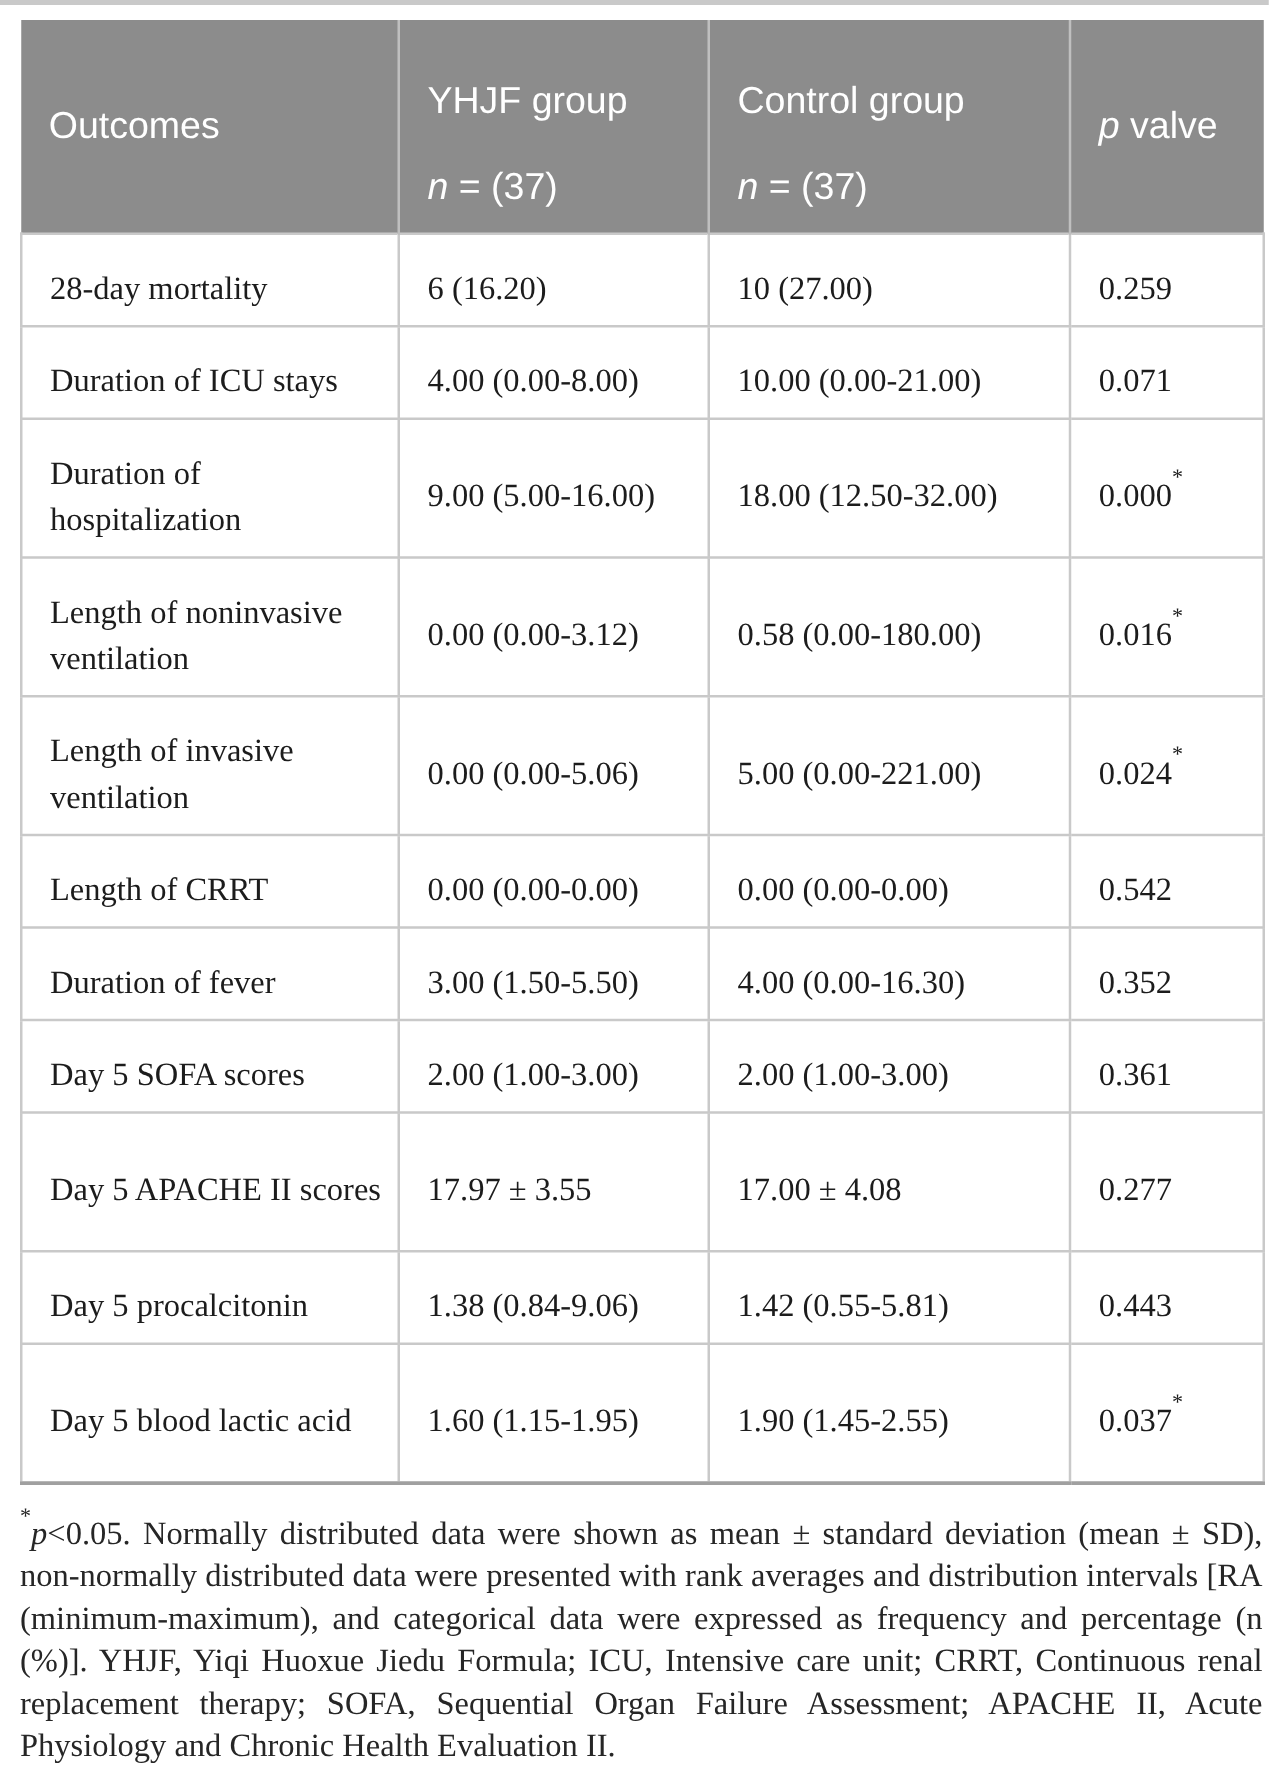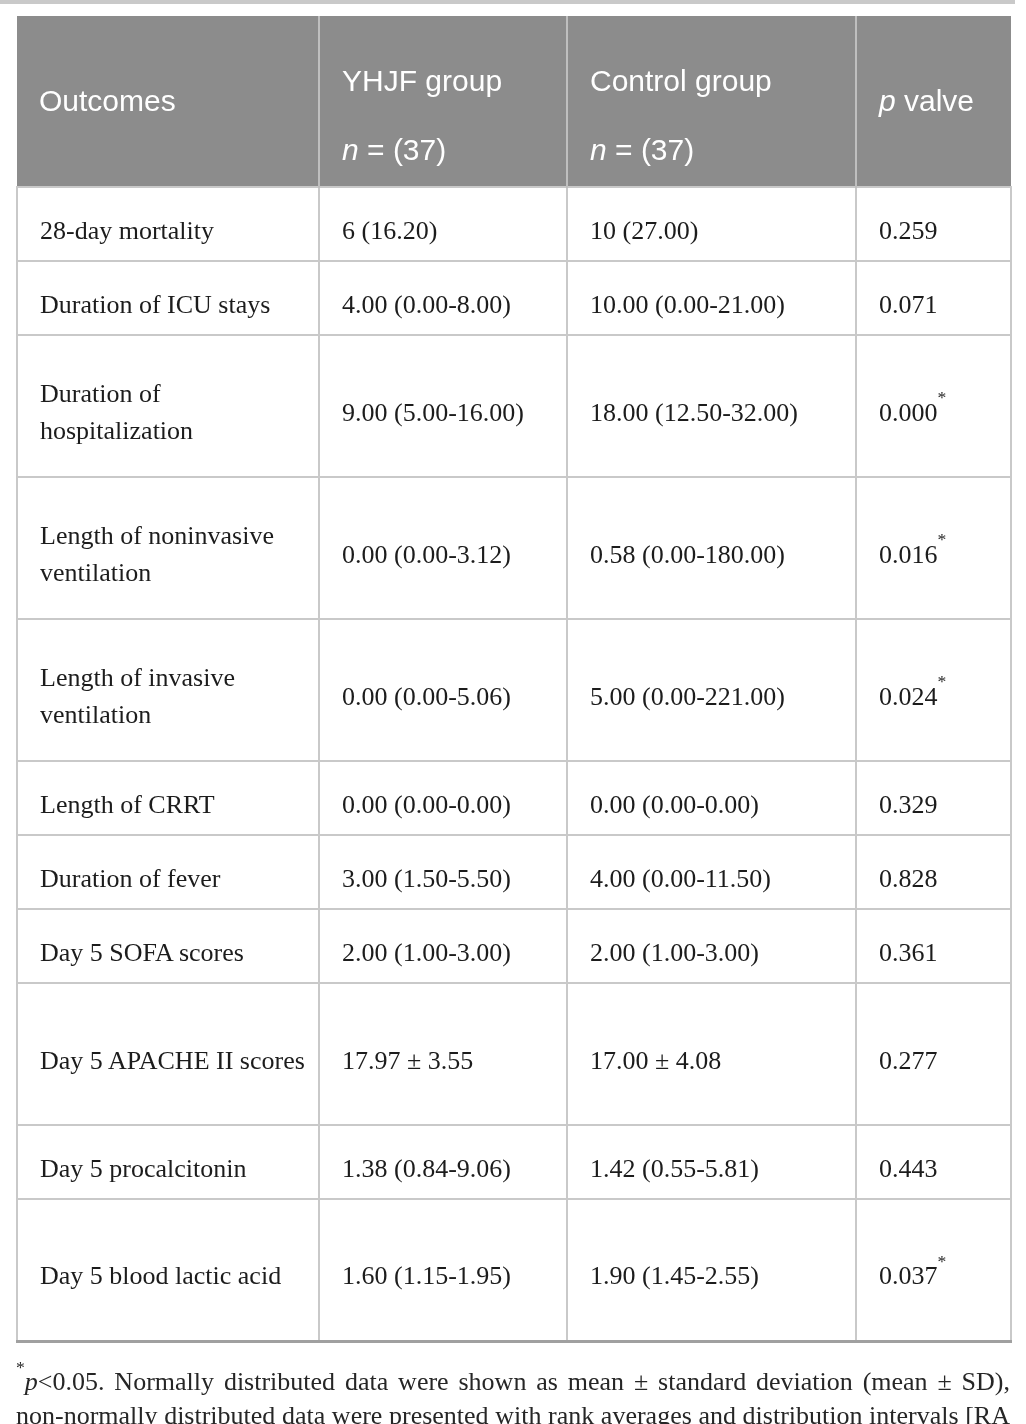--- a/index.html
+++ b/index.html
@@ -47,21 +47,21 @@
   tbody td {
     border: 2px solid #c9c9c9;
     font-size: 26px;
     line-height: 37px;
     color: #1c1c1c;
     vertical-align: middle;
     text-align: left;
     padding: 18px 12px 6px 22px;
   }
   tbody tr.single td { height: 74px; }
-  tbody tr.double td { height: 142px; }
+  tbody tr.double td { height: 111px; }
   tbody tr:last-child td { border-bottom: 3px solid #a0a0a0; margin-top: 41px; }
 
   sup.star {
     font-size: 0.68em;
     position: relative;
     top: -0.45em;
     line-height: 0;
   }
 
   .footnote {
@@ -134,27 +134,27 @@
       <tr class="double">
         <td>Length of invasive ventilation</td>
         <td>0.00 (0.00-5.06)</td>
         <td>5.00 (0.00-221.00)</td>
         <td><span>0.024</span><sup class="star">*</sup></td>
       </tr>
       <tr class="single">
         <td>Length of CRRT</td>
         <td>0.00 (0.00-0.00)</td>
         <td>0.00 (0.00-0.00)</td>
-        <td><span>0.329</span><sup class="star"></sup></td>
+        <td><span>0.542</span><sup class="star"></sup></td>
       </tr>
       <tr class="single">
         <td>Duration of fever</td>
         <td>3.00 (1.50-5.50)</td>
-        <td>4.00 (0.00-11.50)</td>
-        <td><span>0.828</span><sup class="star"></sup></td>
+        <td>4.00 (0.00-16.30)</td>
+        <td><span>0.352</span><sup class="star"></sup></td>
       </tr>
       <tr class="single">
         <td>Day 5 SOFA scores</td>
         <td>2.00 (1.00-3.00)</td>
         <td>2.00 (1.00-3.00)</td>
         <td><span>0.361</span><sup class="star"></sup></td>
       </tr>
       <tr class="double">
         <td>Day 5 APACHE II scores</td>
         <td>17.97 ± 3.55</td>

